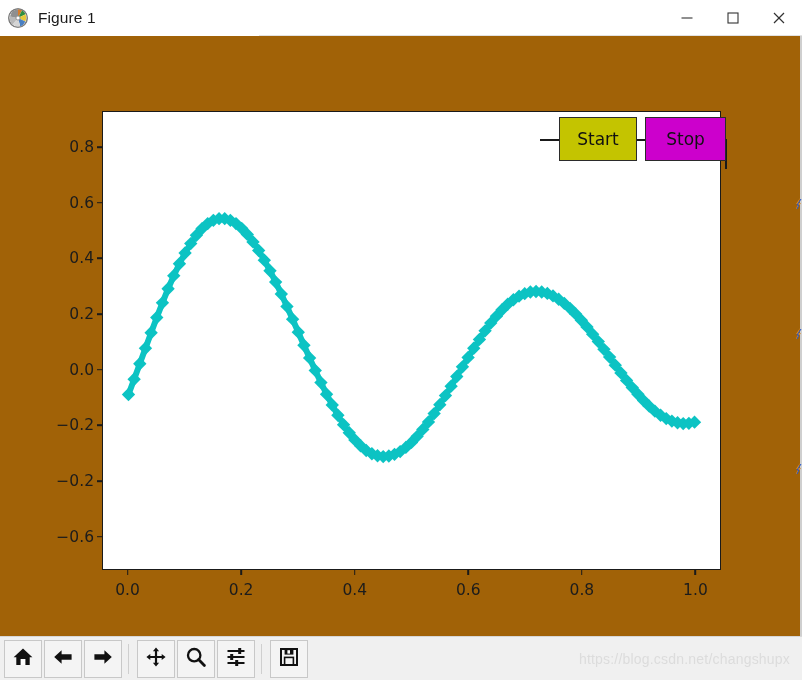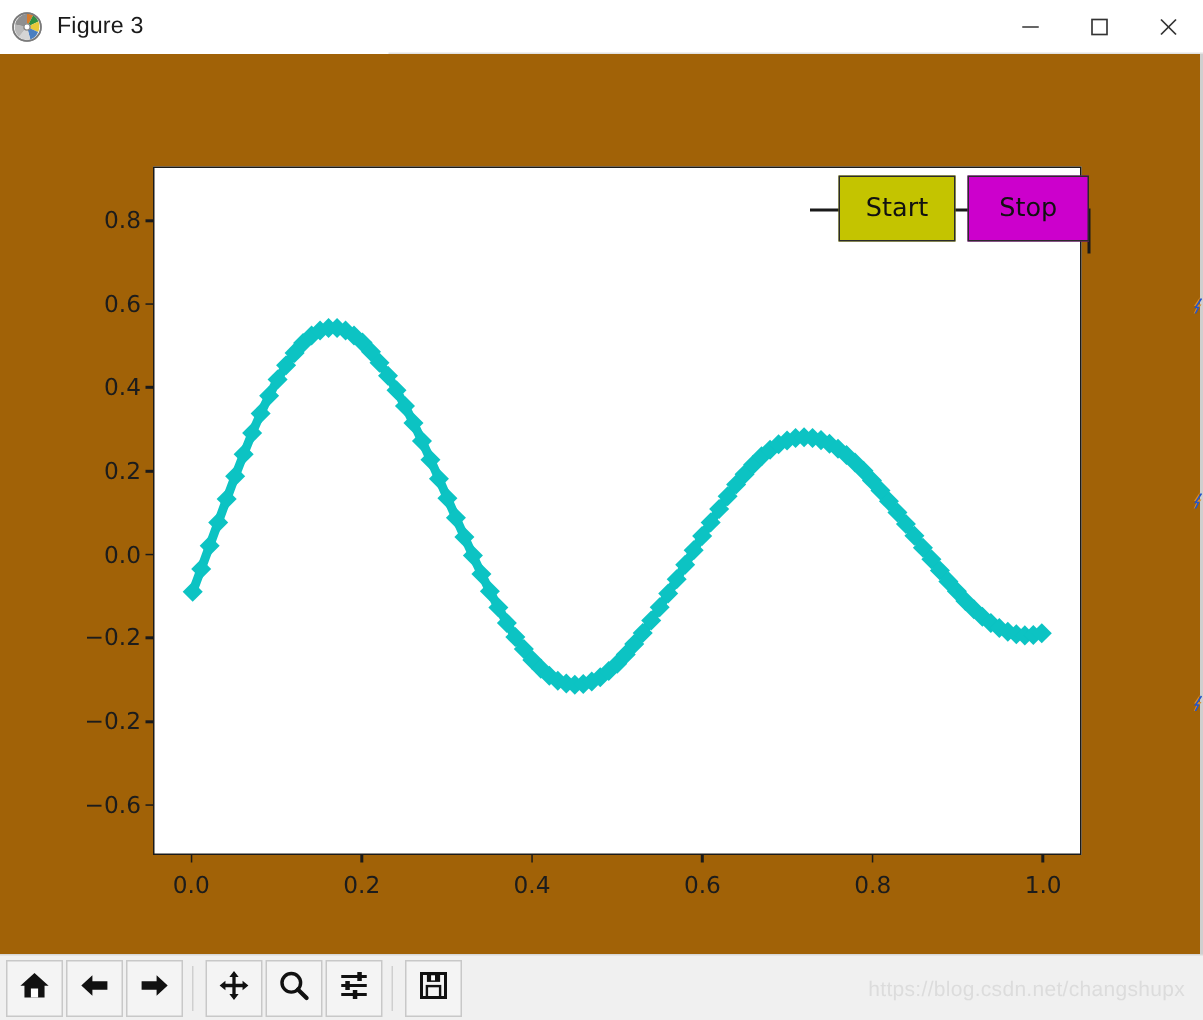--- a/index.html
+++ b/index.html
@@ -216,21 +216,21 @@
         <path d="M11 11 L18.6 7.3 A8.8 8.8 0 0 1 18.4 14.4 Z" fill="#e8c93a"></path>
         <path d="M11 11 L18.4 14.4 A8.8 8.8 0 0 1 13.2 19.4 Z" fill="#4a7fc1"></path>
         <path d="M11 11 L13.2 19.4 A8.8 8.8 0 0 1 5.6 17.6 Z" fill="#d5d5d5"></path>
         <path d="M11 11 L5.6 17.6 A8.8 8.8 0 0 1 3.0 9.4 Z" fill="#b9b9b9"></path>
         <path d="M11 11 L3.0 9.4 A8.8 8.8 0 0 1 11 2.2 Z" fill="#8f8f8f"></path>
       </g>
       <circle cx="11" cy="11" r="2.1" fill="#ffffff" stroke="#8a8a8a" stroke-width=".9"></circle>
       <circle cx="11" cy="11" r="9.3" fill="none" stroke="#7a7a7a" stroke-width="1.1"></circle>
     </svg>
   </div>
-  <div class="title-text">Figure 3</div>
+  <div class="title-text">Figure 1</div>
   <div class="winbtns">
     <div class="winbtn">
       <svg width="14" height="14" viewBox="0 0 14 14">
           <line x1="1.5" y1="7" x2="12.5" y2="7" stroke="#333" stroke-width="1.1"></line>
         </svg>
     </div>
     <div class="winbtn">
       <svg width="14" height="14" viewBox="0 0 14 14">
           <rect x="2" y="2" width="10" height="10" fill="none" stroke="#333" stroke-width="1.1"></rect>
         </svg>

